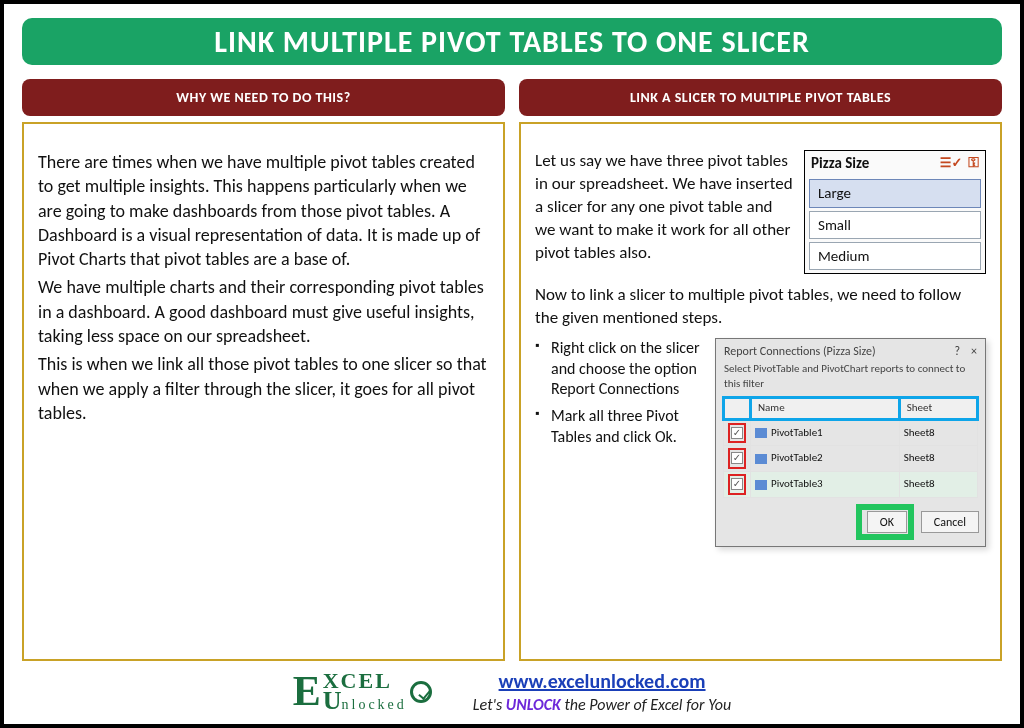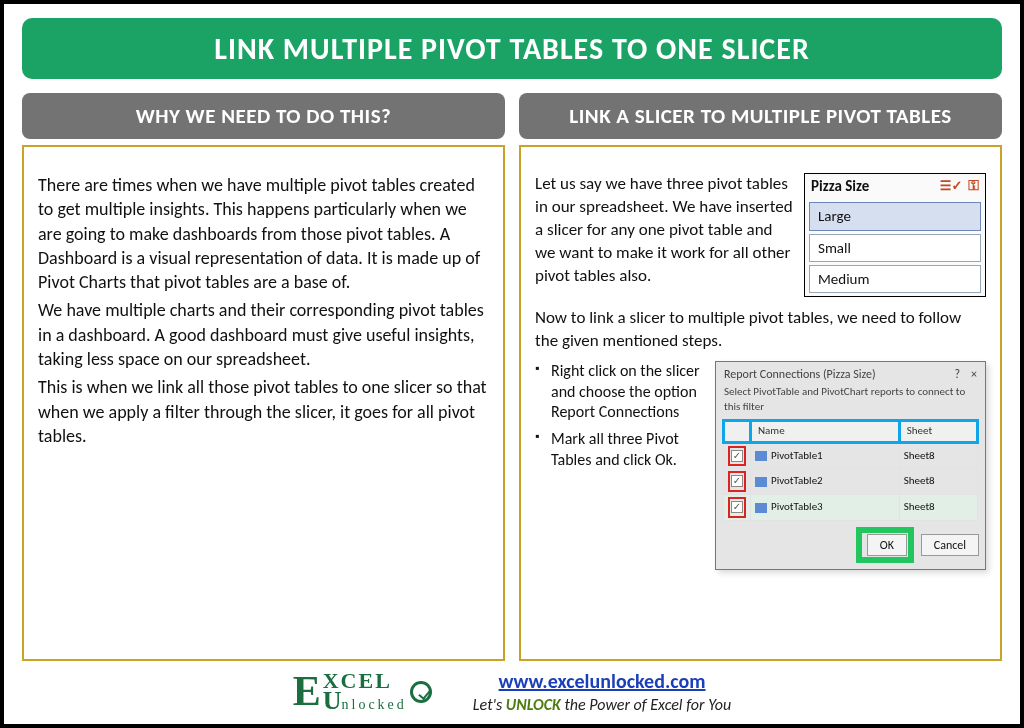--- a/index.html
+++ b/index.html
@@ -13,37 +13,37 @@
     display: flex;
     flex-direction: column;
   }
   .title-bar {
     background: #1aa365;
     color: #fff;
     text-align: center;
     font-weight: 700;
     font-size: 30px;
     letter-spacing: 1px;
-    padding: 12px 0;
+    padding: 5px 0;
     border-radius: 10px;
     margin-bottom: 14px;
   }
   .columns {
     display: flex;
     gap: 14px;
     flex: 1;
     min-height: 0;
   }
   .col { flex: 1; display: flex; flex-direction: column; }
   .col-header {
-    background: #737373;
+    background: #7f1d1d;
     color: #fff;
     text-align: center;
     font-weight: 700;
-    font-size: 21px;
+    font-size: 14px;
     padding: 10px 6px;
     border-radius: 8px;
     margin-bottom: 6px;
     letter-spacing: .5px;
   }
   .col-body {
     border: 2px solid #c9a227;
     padding: 26px 14px;
     flex: 1;
     font-size: 18px;
@@ -116,21 +116,21 @@
   .logo-top { font-family: Georgia, serif; font-size: 22px; font-weight: 700; color: #1b6e3f; letter-spacing: 2px; }
   .logo-bot { font-family: Georgia, serif; font-size: 14px; color: #1b6e3f; letter-spacing: 3px; }
   .logo-key {
     width: 22px; height: 22px; border: 3px solid #1b6e3f; border-radius: 50%;
     position: relative; display:inline-block; vertical-align: -4px; margin: 0 1px;
   }
   .logo-key::after { content:""; position:absolute; left:8px; top:4px; width:5px; height:9px; border:2px solid #1b6e3f; border-top:none; border-left:none; transform: rotate(40deg); }
   .tagline { text-align: center; }
   .site { color: #1a3fb8; font-weight: 700; text-decoration: underline; font-size: 20px; }
   .slogan { font-style: italic; font-size: 16px; color: #222; margin-top: 2px; }
-  .unlock { color: #4d7c0f; font-weight: 700; }
+  .unlock { color: #6d28d9; font-weight: 700; }
 </style>
 </head>
 <body>
 
 <div class="title-bar">LINK MULTIPLE PIVOT TABLES TO ONE SLICER</div>
 
 <div class="columns">
 
   <div class="col">
     <div class="col-header">WHY WE NEED TO DO THIS?</div>

